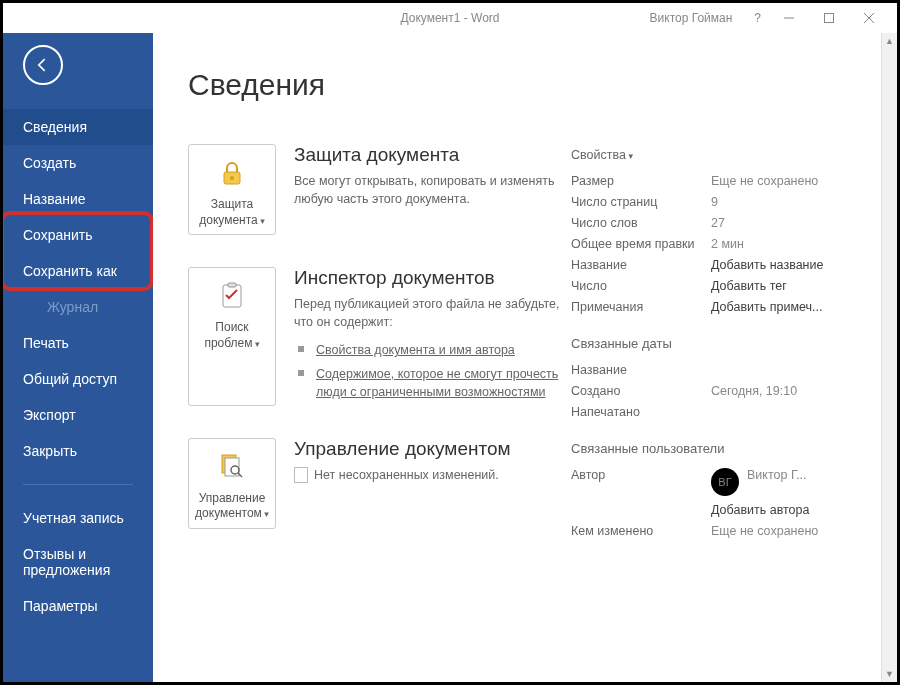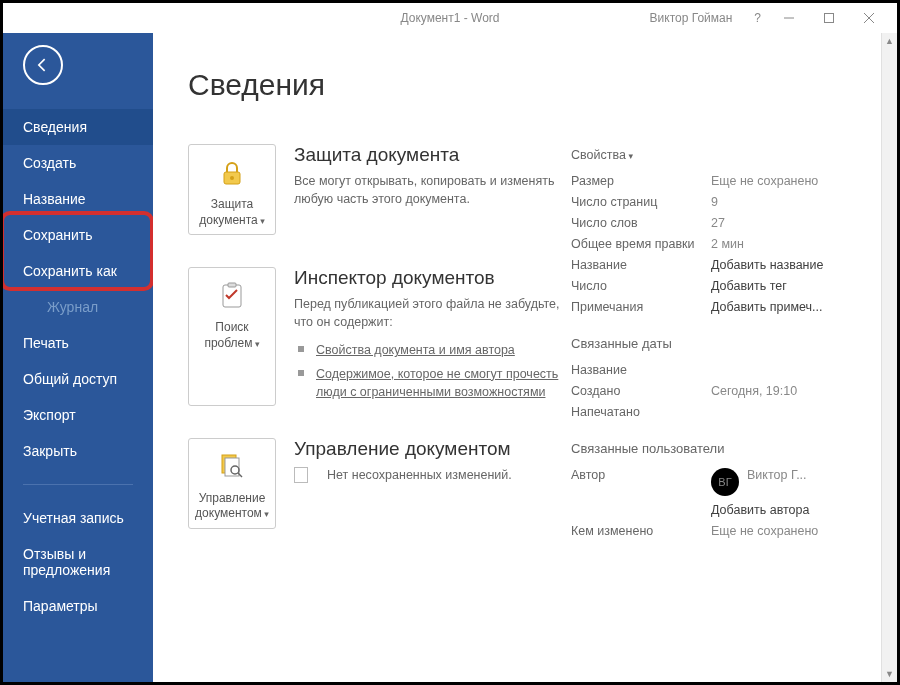--- a/index.html
+++ b/index.html
@@ -152,21 +152,21 @@
                   <rect x="5" y="3" width="14" height="18" fill="#f2c94c" stroke="#d4a017"></rect>
                   <rect x="8" y="6" width="14" height="18" fill="#fff" stroke="#999"></rect>
                   <circle cx="18" cy="18" r="4" fill="none" stroke="#666" stroke-width="1.5"></circle>
                   <line x1="21" y1="21" x2="25" y2="25" stroke="#666" stroke-width="1.5"></line>
                 </svg>
             </div>
             <span class="drop">Управление документом</span>
           </div>
           <div class="section-body">
             <div class="section-title">Управление документом</div>
-            <div class="section-desc" style="display:flex;align-items:center;gap:19px;">
+            <div class="section-desc" style="display:flex;align-items:center;gap:6px;">
               <span style="display:inline-block;width:14px;height:16px;border:1px solid #bbb;margin-top:1px;flex-shrink:0;"></span>
               <span>Нет несохраненных изменений.</span>
             </div>
           </div>
         </div>
       </div>
 
       <div class="right-col">
         <div class="prop-header">Свойства</div>
         <div class="prop-row">

